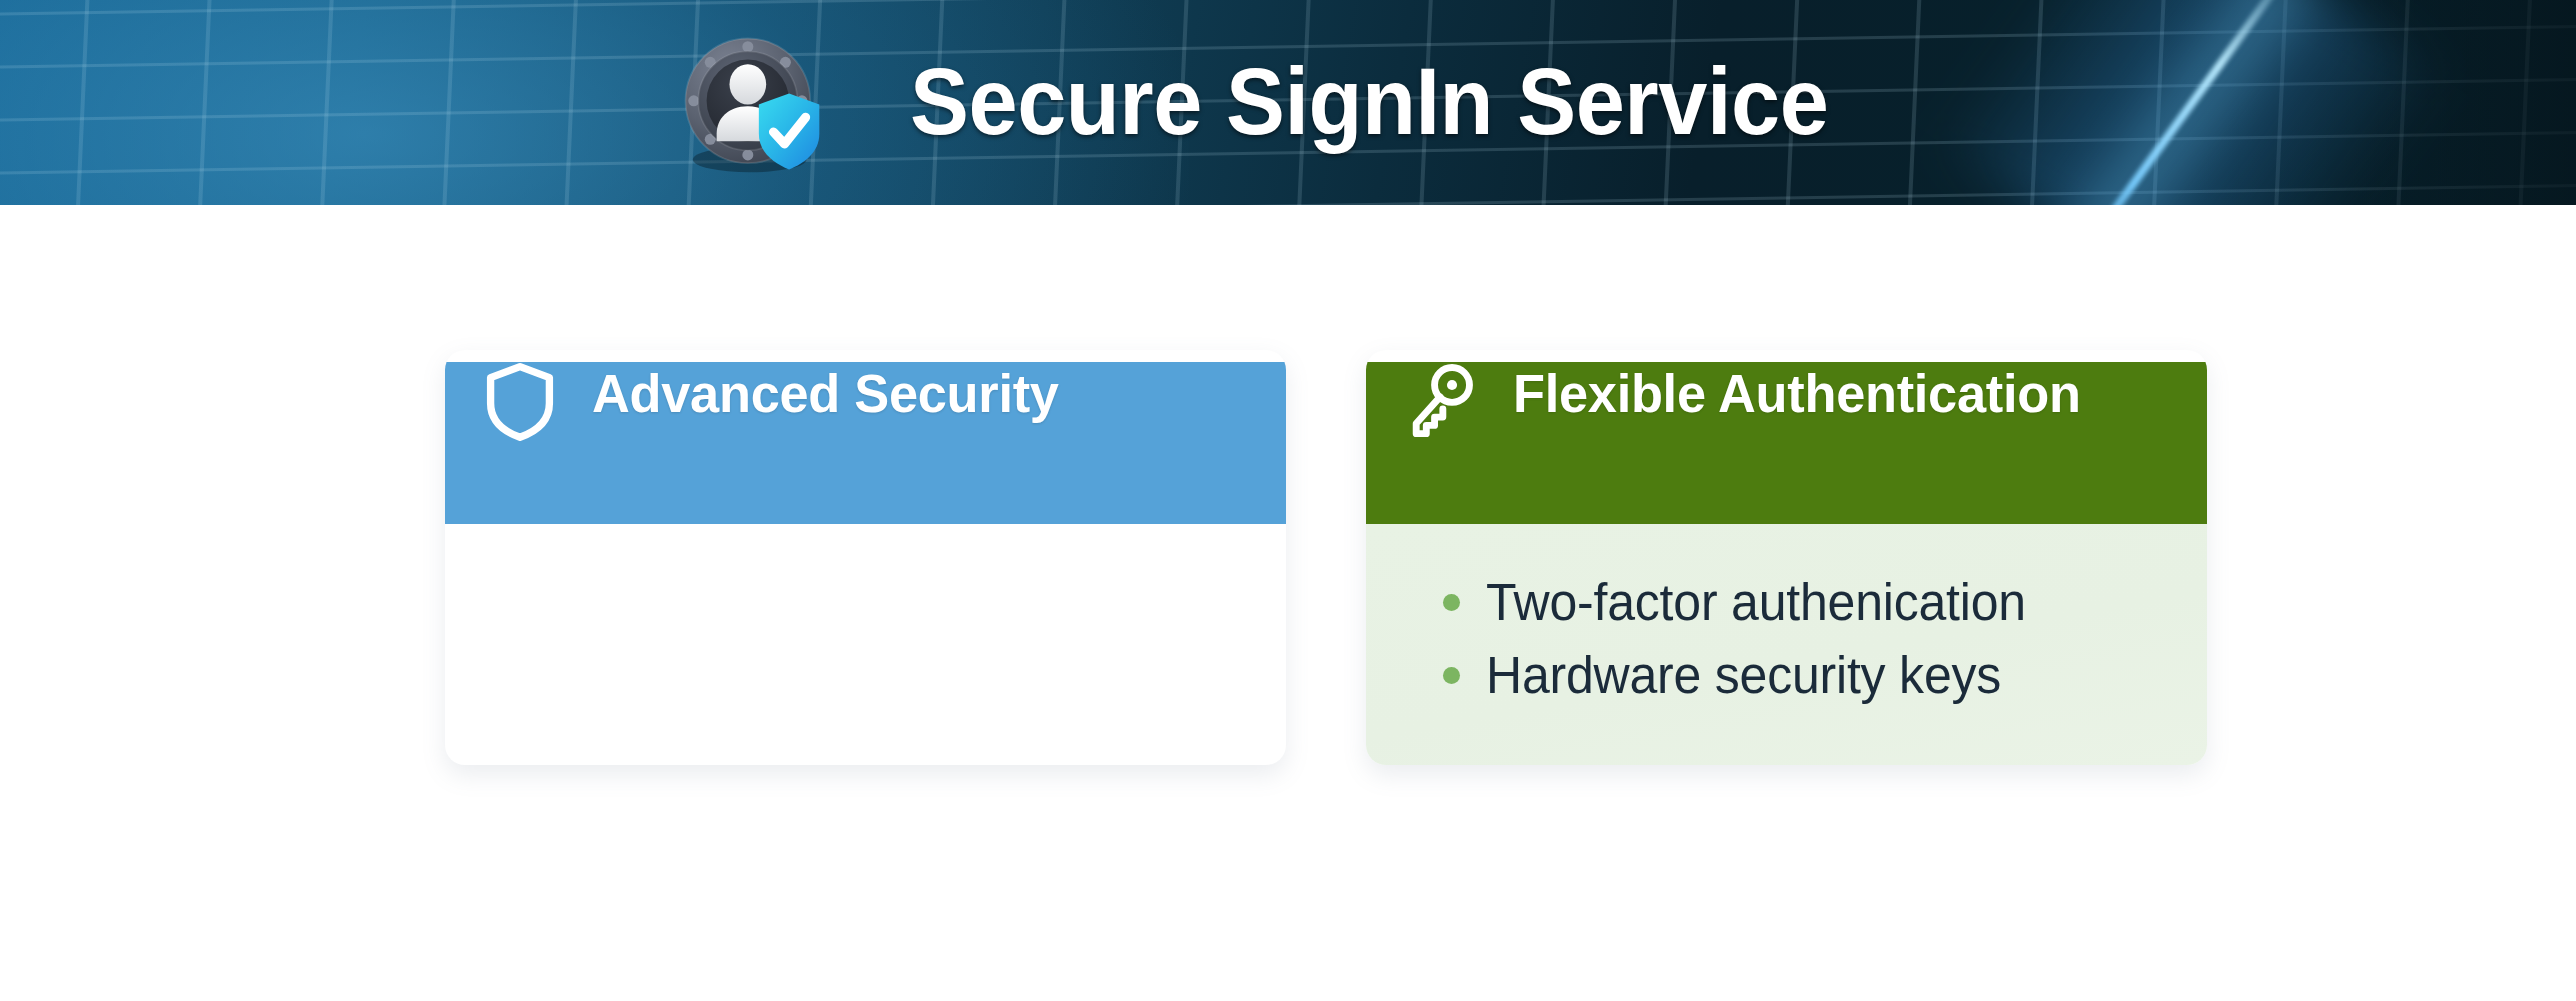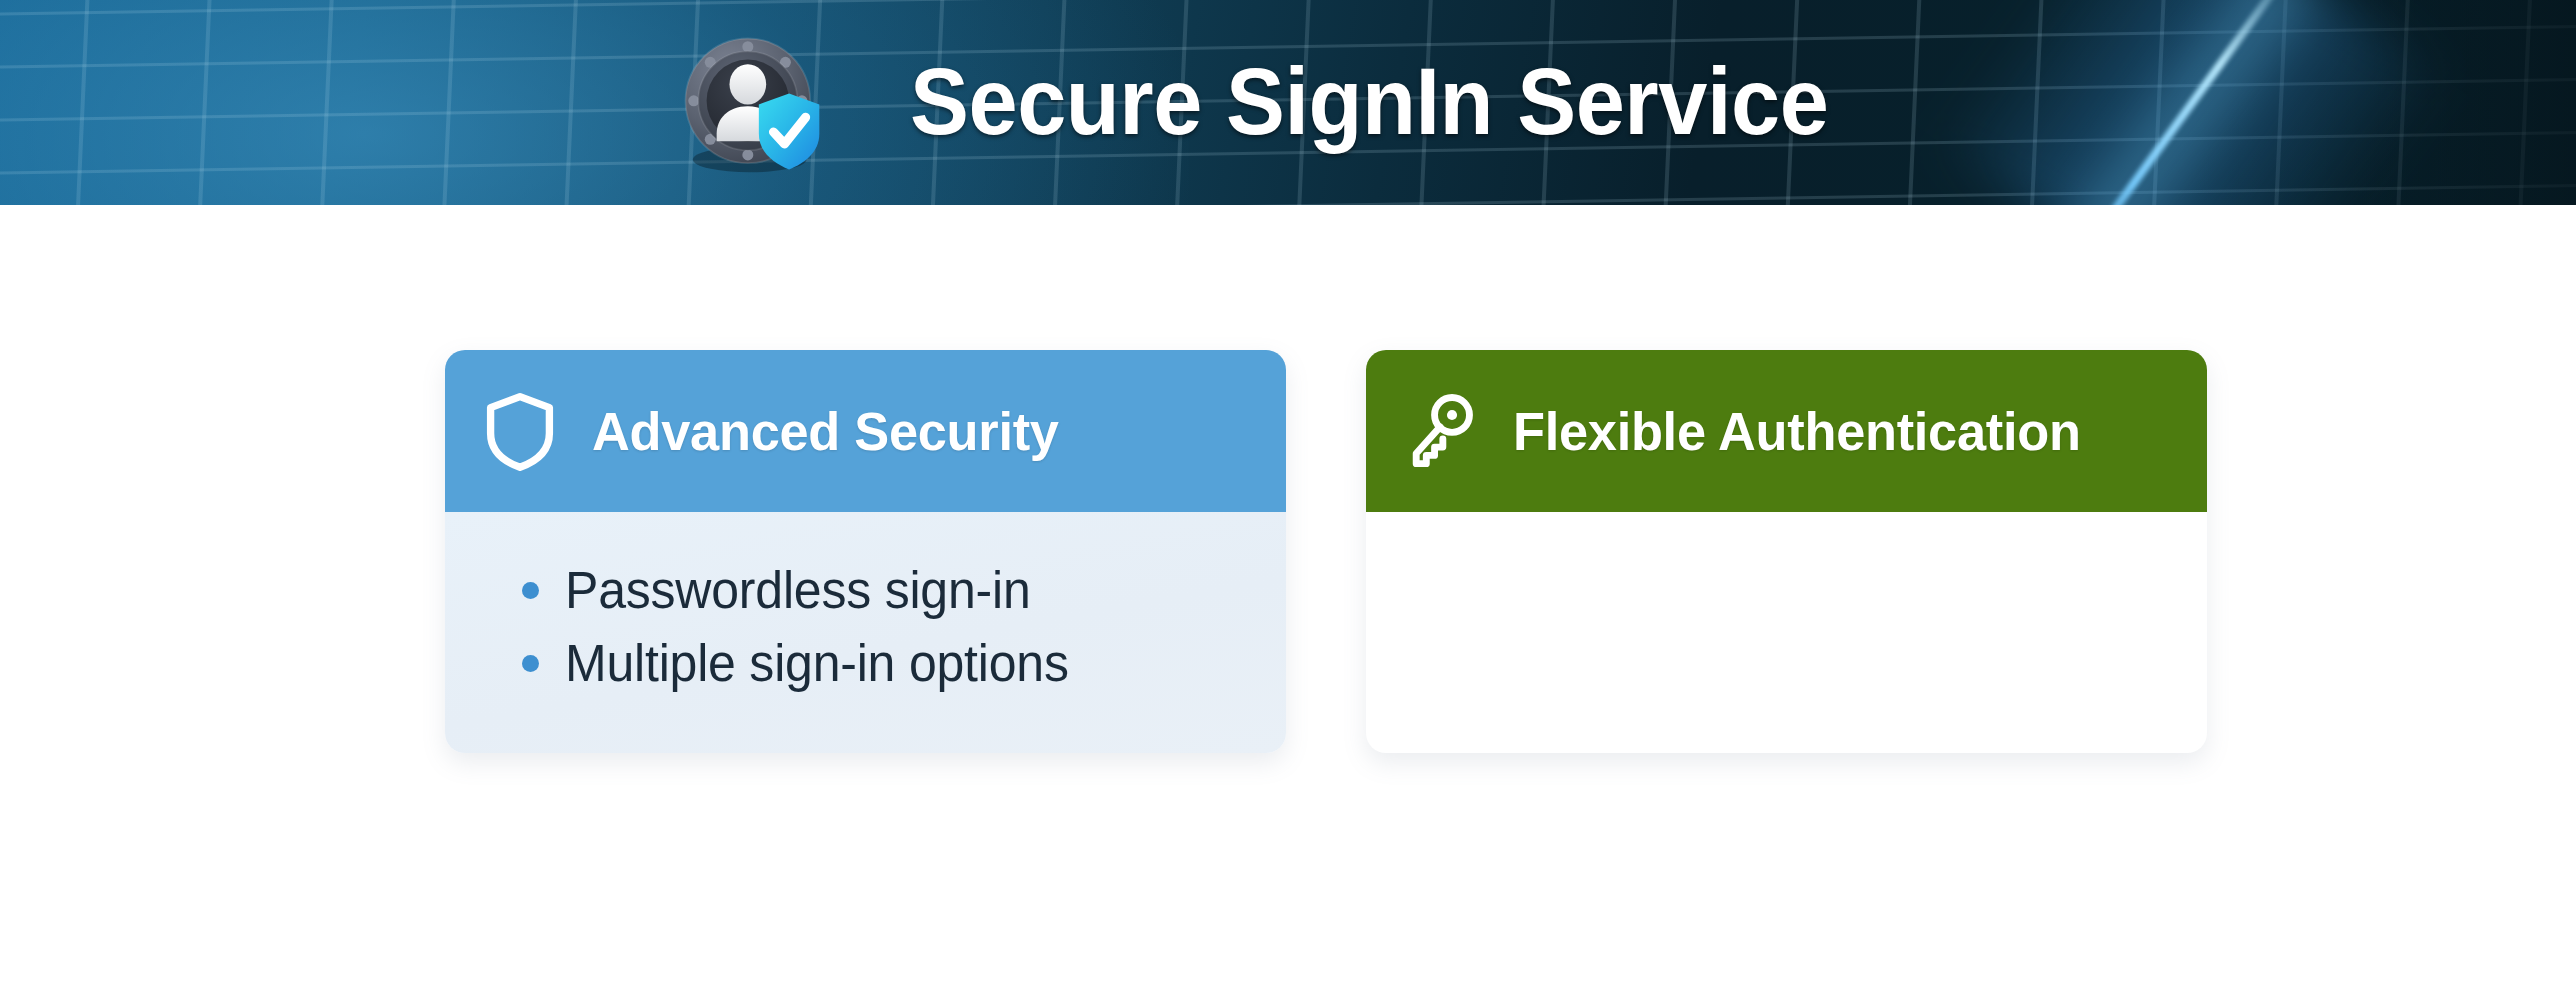--- a/index.html
+++ b/index.html
@@ -163,24 +163,24 @@
   }
   .card {
     width: 841px;
     border-radius: 20px;
     overflow: hidden;
     box-shadow: 0 9.1px 24px rgba(110,130,150,0.14);
   }
   .card-head {
     height: 162px;
     display: flex;
-    align-items: center;
     gap: 37px;
     padding: 0 0 0 40px;
     box-sizing: border-box;
+    margin-top: 12px;
   }
   .card-head-title {
     font-size: 54px;
     font-weight: bold;
     color: #ffffff;
     letter-spacing: -0.3px;
     white-space: nowrap;
     transform: scaleX(0.97);
     transform-origin: left center;
     text-shadow: 0 0.9px 2.7px rgba(0,0,0,0.14);
@@ -304,42 +304,42 @@
 
     <div class="card card-blue">
       <div class="card-head">
         <span class="card-icon">
           <svg width="70" height="79" viewBox="0 0 76 86" xmlns="http://www.w3.org/2000/svg">
             <path d="M38 5 L70 17 L70 45 C70 65 55 76 38 82 C21 76 6 65 6 45 L6 17 Z" fill="none" stroke="#ffffff" stroke-width="8" stroke-linejoin="round"></path>
           </svg>
         </span>
         <span class="card-head-title">Advanced Security</span>
       </div>
-      <div class="card-body">
-        <div class="bullet-row">
-          <span class="bullet-dot"></span>
-          <span class="bullet-text">Passwordless sign-in</span>
-        </div>
-        <div class="bullet-row">
-          <span class="bullet-dot"></span>
-          <span class="bullet-text">Multiple sign-in options</span>
-        </div>
-      </div>
     </div>
 
     <div class="card card-green">
       <div class="card-head">
         <span class="card-icon">
           <svg width="70" height="79" viewBox="0 0 76 86" xmlns="http://www.w3.org/2000/svg">
             <g fill="none" stroke="#ffffff" stroke-width="7.5" stroke-linejoin="round" stroke-linecap="round">
               <circle cx="50" cy="25" r="19"></circle>
               <circle cx="50" cy="25" r="5.5" fill="#ffffff" stroke="none"></circle>
               <path d="M37 38 L11 67 L11 78 L22 78 L22 69 L31 69 L31 60 L40 60 L40 51"></path>
             </g>
           </svg>
         </span>
         <span class="card-head-title">Flexible Authentication</span>
       </div>
+      <div class="card-body">
+        <div class="bullet-row">
+          <span class="bullet-dot"></span>
+          <span class="bullet-text">Two-factor authenication</span>
+        </div>
+        <div class="bullet-row">
+          <span class="bullet-dot"></span>
+          <span class="bullet-text">Hardware security keys</span>
+        </div>
+      </div>
     </div>
 
   </div>
 </div>
 
 
 </body></html>

